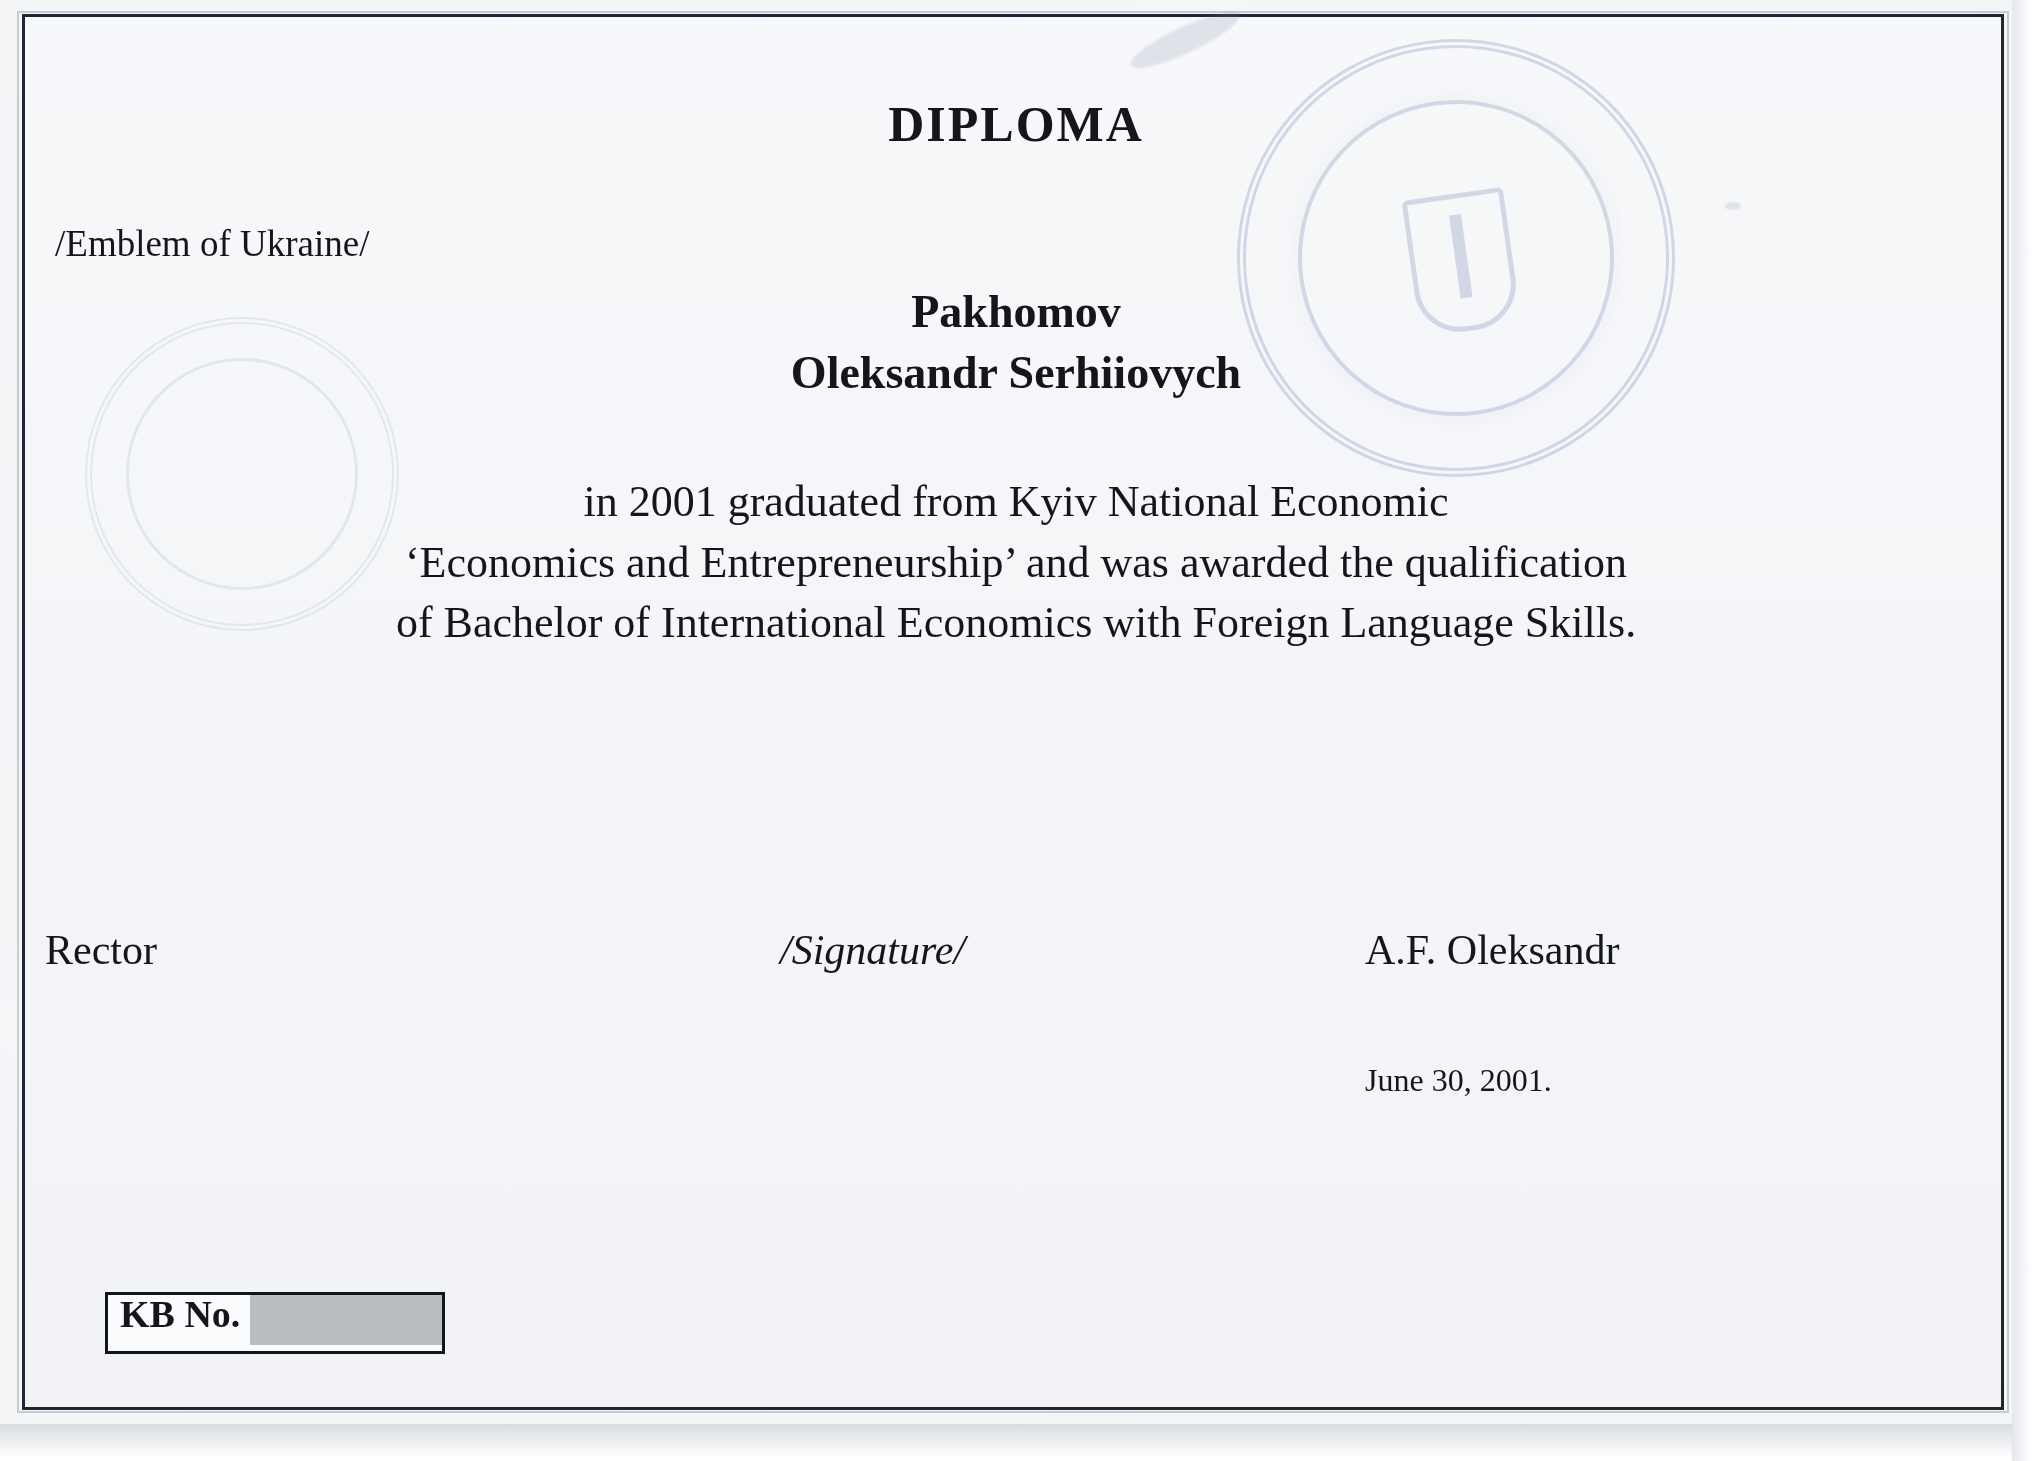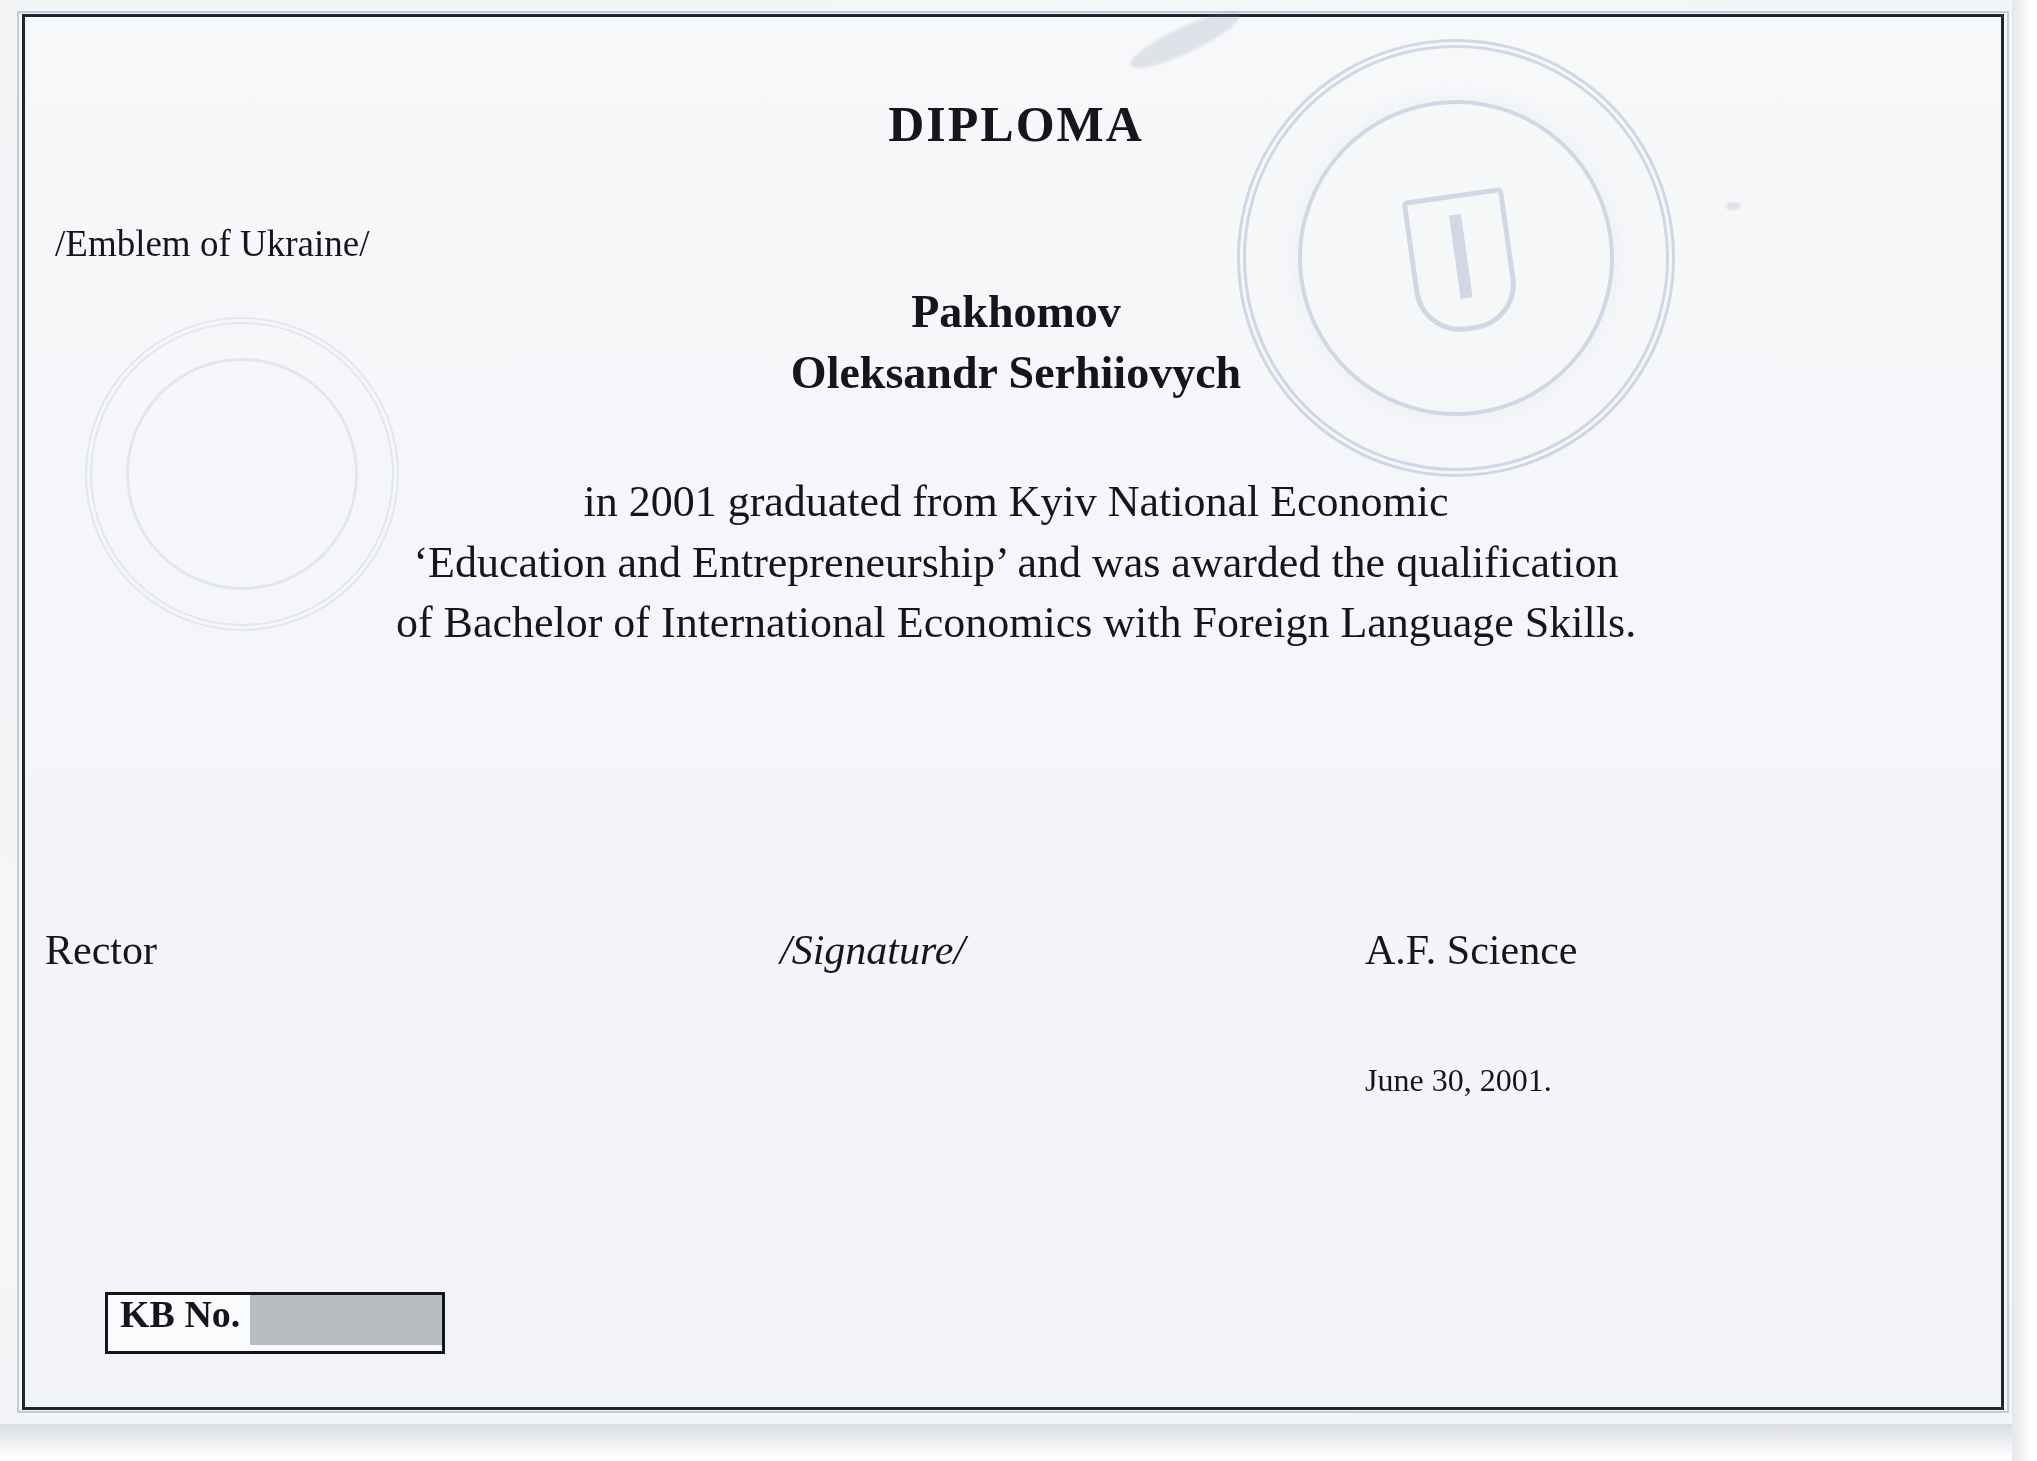--- a/index.html
+++ b/index.html
@@ -276,28 +276,28 @@
 
     <div class="emblem-note">/Emblem of Ukraine/</div>
 
     <div class="recipient">
       <div>Pakhomov</div>
       <div>Oleksandr Serhiiovych</div>
     </div>
 
     <div class="body-text">
       <span class="line">in 2001 graduated from Kyiv National Economic</span>
-      <span class="line">‘Education and Entrepreneurship’ and was awarded the qualification</span>
+      <span class="line">‘Economics and Entrepreneurship’ and was awarded the qualification</span>
       <span class="line">of Bachelor of International Economics with Foreign Language Skills.</span>
     </div>
 
     <div class="signature-row">
       <div class="sig-rector">Rector</div>
       <div class="sig-signature">/Signature/</div>
-      <div class="sig-name">A.F. Science</div>
+      <div class="sig-name">A.F. Oleksandr</div>
     </div>
     <div class="sig-date">June 30, 2001.</div>
 
 
     <div class="kb-box">
       <span class="kb-label">KB No.</span>
       <span class="kb-redaction"></span>
     </div>
 
   </div>

